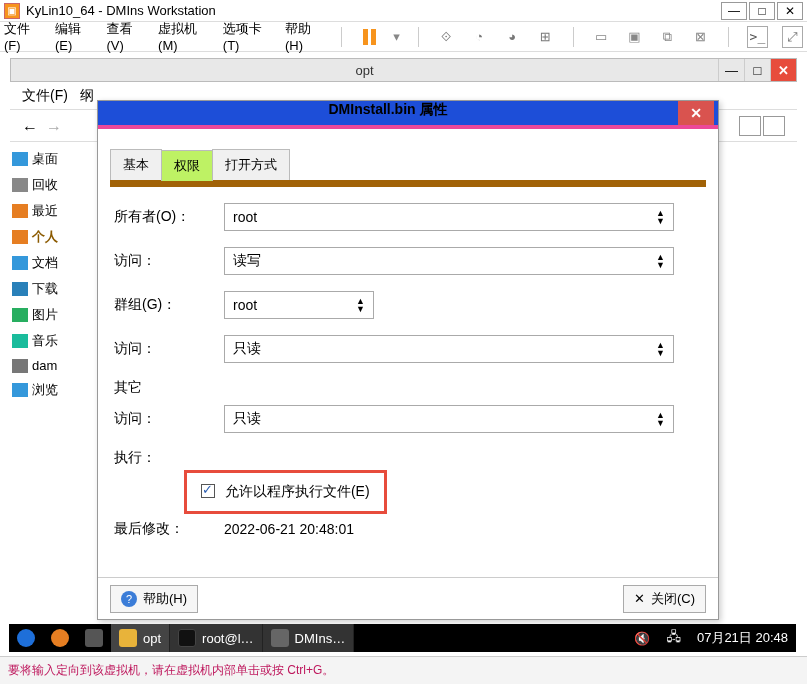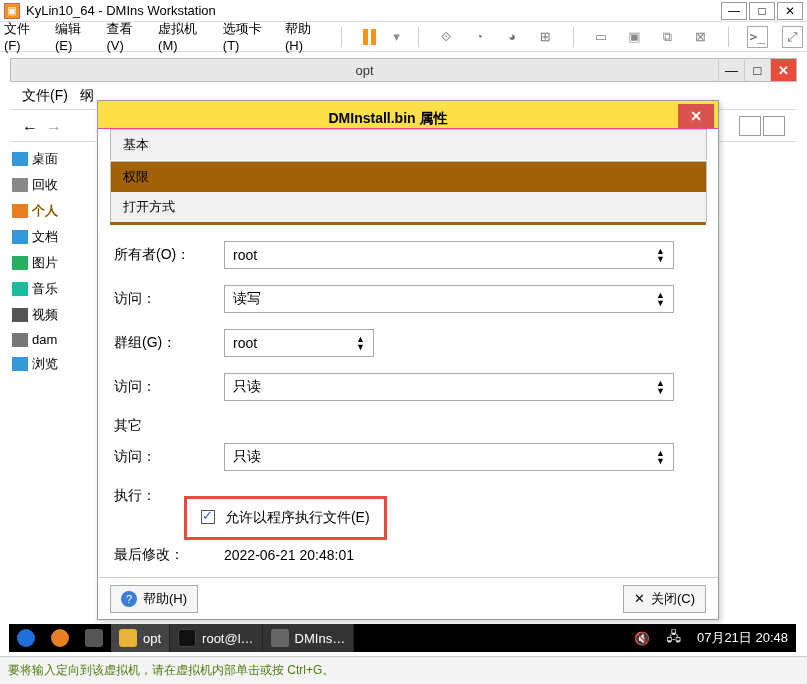--- a/index.html
+++ b/index.html
@@ -32,27 +32,27 @@
 
 
 .content { display: flex; margin: 0 10px; }
 .places { width: 86px; padding: 4px 0; }
 .place { display: flex; align-items: center; gap: 4px; padding: 4px 2px; font-size: 13px; }
 .place.bold { font-weight: bold; color: #8b5a00; }
 .pic { width: 16px; height: 14px; }
 
 
 .dialog { position: absolute; left: 97px; top: 100px; width: 622px; height: 520px; background: #fff; border: 1px solid #999; box-shadow: 2px 2px 6px rgba(0,0,0,.2); }
-.dlg-title { height: 28px; display: flex; align-items: flex-end; background: #fde047; border-bottom: 1px solid #ec4899; }
+.dlg-title { height: 28px; display: flex; align-items: flex-start; background: #1d4ed8; border-bottom: 4px solid #ec4899; }
 .dlg-title .t { flex: 1; text-align: center; font-weight: bold; font-size: 14px; }
 .dlg-close { width: 36px; height: 24px; background: #d9534f; color: #fff; display: flex; align-items: center; justify-content: center; font-size: 14px; margin-right: 4px; font-weight: bold; }
 
-.tabs { display: flex; margin: 0 12px 0 12px; border-bottom: 3px solid #a16207; flex-direction: column; }
+.tabs { display: flex; margin: 20px 12px 0 12px; border-bottom: 7px solid #a16207; }
 .tab { padding: 6px 12px; border: 1px solid #bbb; border-bottom: none; background: #f0f0f0; font-size: 13px; margin-right: -1px; }
-.tab.active { background: #a16207; position: relative; top: 1px; }
+.tab.active { background: #bef264; position: relative; top: 1px; }
 
 .form { padding: 16px 16px; font-size: 14px; }
 .row { display: flex; align-items: center; margin-bottom: 16px; }
 .row .lbl { width: 110px; }
 .sel { flex: 1; max-width: 450px; height: 28px; border: 1px solid #aaa; display: flex; align-items: center; padding: 0 8px; justify-content: space-between; }
 .sel.short { max-width: 150px; }
 .arrows { font-size: 9px; line-height: 8px; text-align: center; }
 .section { margin-top: 16px; margin-bottom: 8px; font-size: 14px; }
 .exec-row { border: 3px solid #e74c3c; padding: 10px 14px; display: inline-block; margin-left: 70px; margin-bottom: 6px; }
 .chk { display: inline-block; width: 14px; height: 14px; border: 1px solid #555; position: relative; vertical-align: -2px; margin-right: 6px; }
@@ -62,21 +62,21 @@
 .btn { display: flex; align-items: center; gap: 6px; padding: 4px 10px; border: 1px solid #aaa; background: #f6f6f6; font-size: 13px; }
 
 
 .taskbar { position: absolute; left: 9px; right: 11px; bottom: 32px; height: 28px; background: #000; display: flex; align-items: center; color: #fff; font-size: 13px; }
 .tb-item { height: 28px; display: flex; align-items: center; padding: 0 8px; gap: 6px; }
 .tb-item.app { background: #333; border-right: 1px solid #222; }
 .tb-item.app.active { background: #444; }
 .tb-ico { width: 18px; height: 18px; border-radius: 3px; }
 .tb-sp { flex: 1; }
 
-.status { position: absolute; left: 0; right: 0; bottom: 0; height: 28px; background: #f4f4f4; border-top: 1px solid #ccc; display: flex; align-items: center; padding: 0 8px; font-size: 12px; color: #4d7c0f; }
+.status { position: absolute; left: 0; right: 0; bottom: 0; height: 28px; background: #f4f4f4; border-top: 1px solid #ccc; display: flex; align-items: center; padding: 0 8px; font-size: 12px; color: #be185d; }
 .sega { position: absolute; left: 15px; bottom: 36px; font-size: 13px; }
 </style>
 </head>
 <body>
 
 <div class="vm-title">
   <div class="vm-ico">▣</div>
   <span>KyLin10_64 - DMIns Workstation</span>
   <span class="sp"></span>
   <div class="wbtn">—</div>
@@ -138,39 +138,43 @@
 <div class="content">
   <div class="places" id="places">
       <div class="place">
         <span class="pic" style="background: rgb(52, 152, 219);"></span>
         <span>桌面</span>
       </div>
       <div class="place">
         <span class="pic" style="background: rgb(136, 136, 136);"></span>
         <span>回收</span>
       </div>
+      <div class="place">
+        <span class="pic" style="background: rgb(230, 126, 34);"></span>
+        <span>最近</span>
+      </div>
       <div class="place bold">
         <span class="pic" style="background: rgb(230, 126, 34);"></span>
         <span>个人</span>
       </div>
       <div class="place">
         <span class="pic" style="background: rgb(52, 152, 219);"></span>
         <span>文档</span>
       </div>
       <div class="place">
+        <span class="pic" style="background: rgb(41, 128, 185);"></span>
+        <span>下载</span>
+      </div>
+      <div class="place">
         <span class="pic" style="background: rgb(39, 174, 96);"></span>
         <span>图片</span>
       </div>
       <div class="place">
         <span class="pic" style="background: rgb(26, 188, 156);"></span>
         <span>音乐</span>
-      </div>
-      <div class="place">
-        <span class="pic" style="background: rgb(85, 85, 85);"></span>
-        <span>视频</span>
       </div>
       <div class="place">
         <span class="pic" style="background: rgb(119, 119, 119);"></span>
         <span>dam</span>
       </div>
       <div class="place">
         <span class="pic" style="background: rgb(52, 152, 219);"></span>
         <span>浏览</span>
       </div>
     </div>
@@ -218,21 +222,21 @@
       </div>
     </div>
     <div class="section">其它</div>
     <div class="row">
       <span class="lbl">访问：</span>
       <div class="sel">
         <span>只读</span>
         <div class="arrows">▲<br>▼</div>
       </div>
     </div>
-    <div class="row" style="margin-bottom:4px">
+    <div class="row" style="margin-bottom:16px">
       <span class="lbl">执行：</span>
     </div>
     <div class="exec-row" style="margin-top:-34px">
       <span class="chk"></span>
       <span>允许以程序执行文件(E)</span>
     </div>
     <div class="row">
       <span class="lbl">最后修改：</span>
       <span>2022-06-21 20:48:01</span>
     </div>

